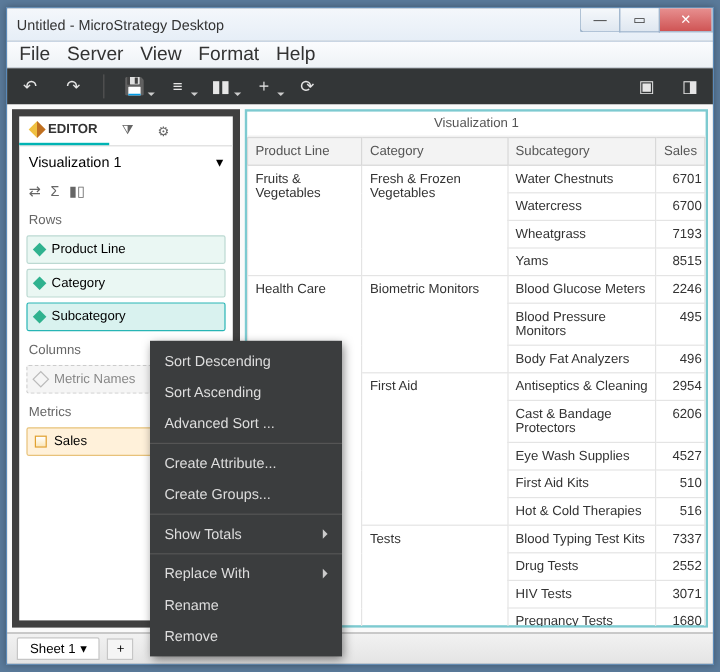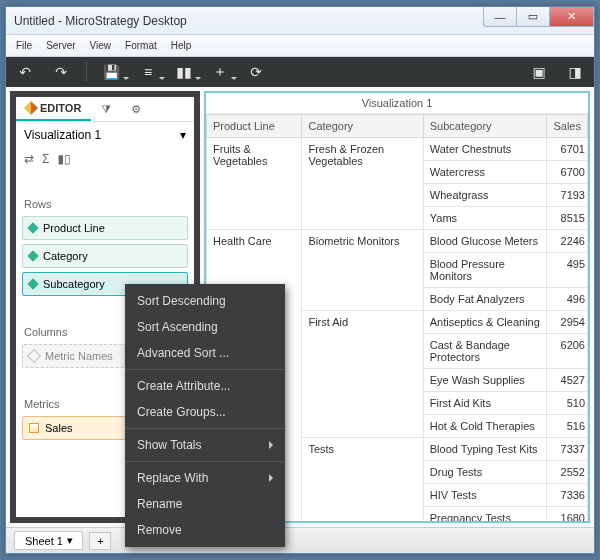--- a/index.html
+++ b/index.html
@@ -6,37 +6,37 @@
   body { background: #5a7a9a; width: 600px; height: 560px; overflow: hidden; position: relative; }
 
   .window { position: absolute; left: 5px; top: 6px; width: 590px; height: 548px; background: #a3a3a3; border: 1px solid #5b8ab8; box-shadow: 0 0 6px rgba(0,0,0,0.3); }
 
   .titlebar { height: 28px; background: linear-gradient(#f4f7fb,#e6eef7); display: flex; align-items: center; padding-left: 8px; font-size: 12px; color: #333; position: relative; border-bottom: 1px solid #c9d5e3; }
   .titlebar .wincontrols { position: absolute; right: 0; top: 0; display: flex; }
   .titlebar .wbtn { width: 34px; height: 20px; background: linear-gradient(#f5f8fb,#dfe7f0); border: 1px solid #9fb5cc; border-top: none; display: flex; align-items: center; justify-content: center; font-size: 11px; color: #333; margin-left: -1px; }
   .titlebar .wbtn.close { background: linear-gradient(#e78f8f,#cf5454); color: #fff; width: 45px; border-top-right-radius: 0; }
   .titlebar .wbtn:first-child { border-bottom-left-radius: 3px; }
 
-  .menubar { height: 22px; background: linear-gradient(#fbfcfe,#eef2f6); display: flex; align-items: center; gap: 14px; padding: 0 10px; font-size: 10px; color: #333; border-bottom: 1px solid #d0d8e0; }
+  .menubar { height: 22px; background: linear-gradient(#fbfcfe,#eef2f6); display: flex; align-items: center; gap: 14px; padding: 0 10px; font-size: 16px; color: #333; border-bottom: 1px solid #d0d8e0; }
   .menubar span { cursor: default; }
 
   .toolbar { height: 30px; background: #333637; display: flex; align-items: center; padding: 0 8px; gap: 14px; color: #e6e6e6; font-size: 14px; }
   .toolbar .tb { width: 22px; height: 22px; display: flex; align-items: center; justify-content: center; position: relative; }
   .toolbar .sep { width: 1px; height: 20px; background: #555; }
   .toolbar .spacer { flex: 1; }
   .arrow { width: 0; height: 0; border-top: 3px solid #ccc; border-left: 3px solid transparent; border-right: 3px solid transparent; position: absolute; right: -6px; bottom: 3px; }
 
   .body { position: absolute; left: 0; top: 80px; right: 0; bottom: 26px; display: flex; background: #fafafa; }
   .sidebar { width: 190px; background: #fff; border: 6px solid #404040; margin: 4px; display: flex; flex-direction: column; font-size: 11px; }
   .sidebar .tabs { display: flex; border-bottom: 1px solid #ddd; }
   .sidebar .tab { padding: 5px 10px; display: flex; align-items: center; gap: 4px; color: #666; }
   .sidebar .tab.active { border-bottom: 2px solid #00b4b4; color: #333; font-weight: bold; }
   .sidebar .vizname { padding: 6px 8px; display: flex; justify-content: space-between; align-items: center; font-size: 12px; }
   .sidebar .minitools { padding: 4px 8px; display: flex; gap: 8px; color: #666; font-size: 12px; }
-  .section-label { padding: 8px 8px 4px; color: #666; font-size: 11px; margin-top: 20px; }
+  .section-label { padding: 8px 8px 4px; color: #666; font-size: 11px; }
   .pills { padding: 2px 6px; display: flex; flex-direction: column; gap: 4px; }
   .pill { display: flex; align-items: center; gap: 6px; padding: 5px 6px; border: 1px solid #bcd9d2; background: #eaf7f3; border-radius: 2px; font-size: 11px; }
   .pill.selected { border: 1px solid #28b5b5; background: #d9f2ef; }
   .pill .diamond { width: 8px; height: 8px; background: #2fb28f; transform: rotate(45deg); }
   .pill.metricpill { background: #fff1da; border-color: #e8c27a; }
   .pill.metricpill .metricicon { width: 10px; height: 10px; border: 1px solid #e0a030; background: linear-gradient(#fff,#fbe6b8); }
   .pill.placeholder { background: #f5f5f5; border: 1px dashed #ccc; color: #888; }
   .pill.placeholder .tagicon { width: 10px; height: 10px; border: 1px solid #bbb; transform: rotate(45deg); }
 
   .viz { flex: 1; margin: 4px 4px 4px 0; border: 2px solid #7dcad0; background: #fff; display: flex; flex-direction: column; overflow: hidden; }
@@ -224,21 +224,21 @@
                 <td rowspan="4">Tests</td>
                 <td>Blood Typing Test Kits</td>
                 <td class="num">7337</td>
               </tr>
               <tr>
                 <td>Drug Tests</td>
                 <td class="num">2552</td>
               </tr>
               <tr>
                 <td>HIV Tests</td>
-                <td class="num">7336</td>
+                <td class="num">3071</td>
               </tr>
               <tr>
                 <td>Pregnancy Tests</td>
                 <td class="num">1680</td>
               </tr>
             </tbody>
         </table>
       </div>
     </div>
 

